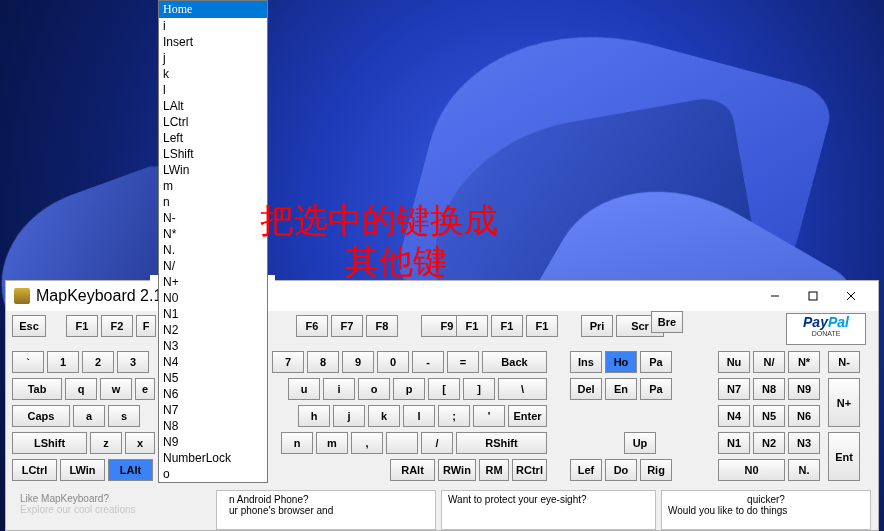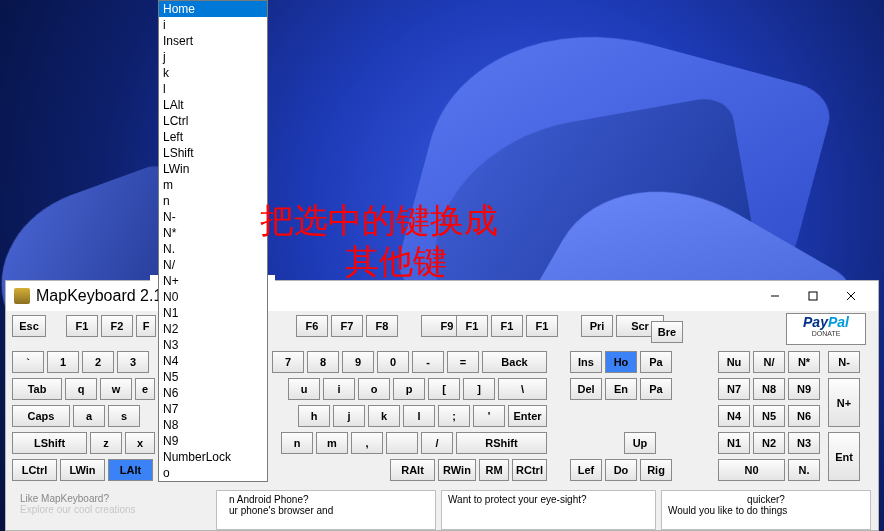--- a/index.html
+++ b/index.html
@@ -12,21 +12,21 @@
 .p2 { width: 320px; height: 260px; right: 130px; top: 120px; background: linear-gradient(135deg,#4260d8,#16308f); transform: rotate(-10deg); }
 .p3 { width: 280px; height: 220px; right: 60px; top: 200px; background: linear-gradient(135deg,#6e8bff,#3350c0); transform: rotate(30deg); }
 .p4 { width: 200px; height: 170px; left: 0; top: 190px; background: linear-gradient(135deg,#4c68d8,#1a2f85); transform: rotate(-20deg); }
 
 
 .annotation { position: absolute; left: 260px; top: 200px; color: #ff0000; font-size: 34px; font-family: "Microsoft YaHei","SimHei",sans-serif; line-height: 1.2; pointer-events: none; z-index: 50; white-space: pre; }
 
 
 .dropdown { position: absolute; left: 158px; top: 0; width: 110px; background: #fff; border: 1px solid #7a7a7a; z-index: 40; font-size: 12px; }
 .dropdown .item { padding: 1px 4px; cursor: default; white-space: nowrap; overflow: hidden; }
-.dropdown .item.selected { background: #0078d7; color: #fff; }
+.dropdown .item.selected { background: #0078d7; color: #fff; font-family: Liberation Serif, serif; }
 
 
 .window { position: absolute; left: 5px; top: 280px; width: 874px; height: 251px; background: #f0f0f0; border: 1px solid #b5b5b5; z-index: 30; }
 .titlebar { display: flex; align-items: center; height: 30px; padding: 0 8px; background: #fff; }
 .titlebar .appicon { width: 16px; height: 16px; margin-right: 6px; background: linear-gradient(#d4af37,#8b6f1f); border-radius: 2px; }
 .titlebar .title { font-size: 16px; flex: 0 0 auto; }
 .titlebar .spacer { flex: 1; }
 .winbtn { width: 38px; height: 30px; display: flex; align-items: center; justify-content: center; }
 .winbtn svg { width: 10px; height: 10px; }
 
@@ -133,21 +133,21 @@
     <div class="key" style="left:130px;top:4px;width:20px">F</div>
     <div class="key" style="left:290px;top:4px;width:32px">F6</div>
     <div class="key" style="left:325px;top:4px;width:32px">F7</div>
     <div class="key" style="left:360px;top:4px;width:32px">F8</div>
     <div class="key" style="left:415px;top:4px;width:52px">F9</div>
     <div class="key" style="left:450px;top:4px;width:32px">F1</div>
     <div class="key" style="left:485px;top:4px;width:32px">F1</div>
     <div class="key" style="left:520px;top:4px;width:32px">F1</div>
     <div class="key" style="left:575px;top:4px;width:32px">Pri</div>
     <div class="key" style="left:610px;top:4px;width:48px">Scr</div>
-    <div class="key" style="left:645px;top:10px;width:32px">Bre</div>
+    <div class="key" style="left:645px;top:0;width:32px">Bre</div>
 
     <div class="key" style="left:6px;top:40px;width:32px">`</div>
     <div class="key" style="left:41px;top:40px;width:32px">1</div>
     <div class="key" style="left:76px;top:40px;width:32px">2</div>
     <div class="key" style="left:111px;top:40px;width:32px">3</div>
     <div class="key" style="left:266px;top:40px;width:32px">7</div>
     <div class="key" style="left:301px;top:40px;width:32px">8</div>
     <div class="key" style="left:336px;top:40px;width:32px">9</div>
     <div class="key" style="left:371px;top:40px;width:32px">0</div>
     <div class="key" style="left:406px;top:40px;width:32px">-</div>

